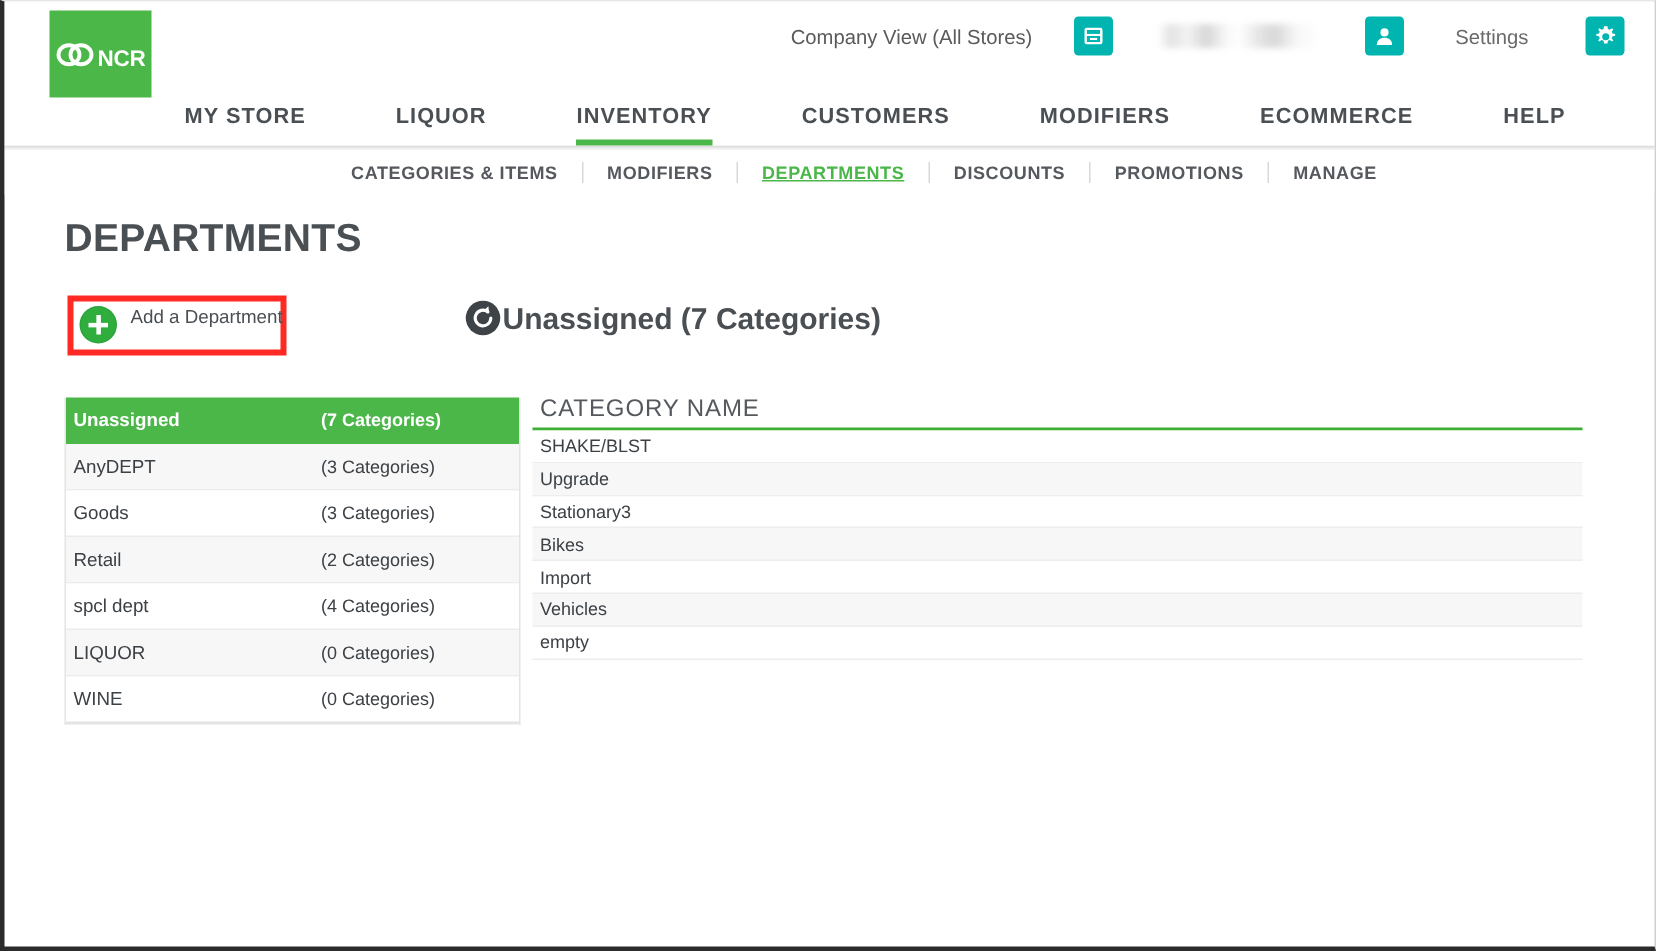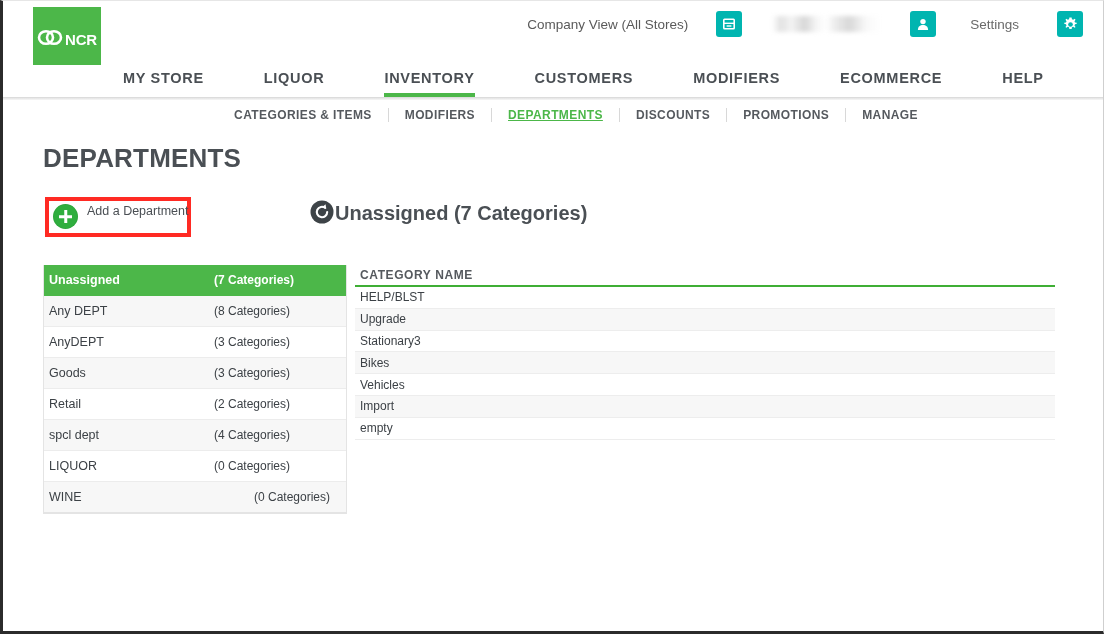--- a/index.html
+++ b/index.html
@@ -262,36 +262,36 @@
     background: #ffffff;
     cursor: pointer;
   }
   .dept-row:nth-child(even) { background: #f7f7f7; }
   .dept-row.selected {
     background: #4CB749;
     color: #ffffff;
     font-weight: bold;
     border-bottom-color: #4CB749;
   }
-  .dept-row:last-child { border-bottom: 1px solid #e4e4e4; gap: 40px; }
+  .dept-row:last-child { border-bottom: 1px solid #e4e4e4; }
   .dept-name { flex: 0 0 auto; width: 165px; }
   .dept-count { flex: 0 0 auto; font-size: 12px; }
   .dept-row.selected .dept-count { font-weight: bold; }
 
   
   .cat-table {
     position: absolute;
     left: 352px;
     top: 264px;
     width: 700px;
   }
   .cat-header {
     height: 22px;
-    font-size: 12px;
-    font-weight: bold;
+    font-size: 16px;
+    font-weight: normal;
     color: #55595e;
     letter-spacing: 0.6px;
     padding-left: 5px;
     border-bottom: 2px solid #3FAE35;
     display: flex;
     align-items: flex-end;
     padding-bottom: 3px;
   }
   .cat-row {
     height: 21.8px;
@@ -432,24 +432,20 @@
     </span>
     <span class="dept-heading">Unassigned (7 Categories)</span>
   </div>
 
   <div class="dept-list">
     <div class="dept-row selected">
       <span class="dept-name">Unassigned</span>
       <span class="dept-count">(7 Categories)</span>
     </div>
     <div class="dept-row">
-      <span class="dept-name">Any DEPT</span>
-      <span class="dept-count">(8 Categories)</span>
-    </div>
-    <div class="dept-row">
       <span class="dept-name">AnyDEPT</span>
       <span class="dept-count">(3 Categories)</span>
     </div>
     <div class="dept-row">
       <span class="dept-name">Goods</span>
       <span class="dept-count">(3 Categories)</span>
     </div>
     <div class="dept-row">
       <span class="dept-name">Retail</span>
       <span class="dept-count">(2 Categories)</span>
@@ -464,35 +460,35 @@
     </div>
     <div class="dept-row">
       <span class="dept-name">WINE</span>
       <span class="dept-count">(0 Categories)</span>
     </div>
   </div>
 
   <div class="cat-table">
     <div class="cat-header">CATEGORY NAME</div>
     <div class="cat-row">
-      <span>HELP/BLST</span>
+      <span>SHAKE/BLST</span>
     </div>
     <div class="cat-row">
       <span>Upgrade</span>
     </div>
     <div class="cat-row">
       <span>Stationary3</span>
     </div>
     <div class="cat-row">
       <span>Bikes</span>
     </div>
     <div class="cat-row">
+      <span>Import</span>
+    </div>
+    <div class="cat-row">
       <span>Vehicles</span>
     </div>
     <div class="cat-row">
-      <span>Import</span>
-    </div>
-    <div class="cat-row">
       <span>empty</span>
     </div>
   </div>
 
 </div>
 
 </body></html>

